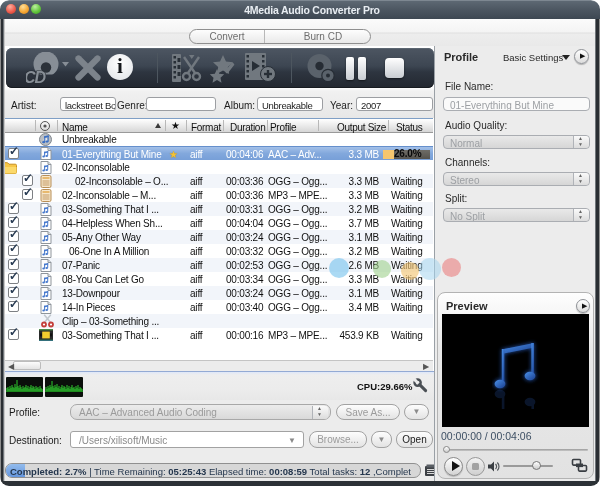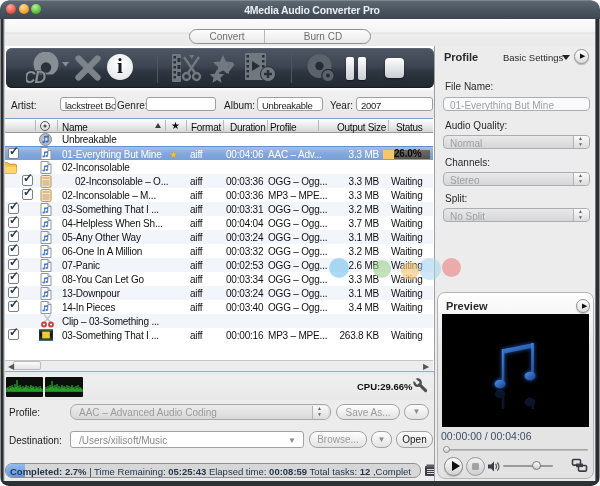--- a/index.html
+++ b/index.html
@@ -274,21 +274,21 @@
       <span class="ab rtx" style="left:185px;">aiff</span>
       <span class="ab rtx" style="left:221px;">00:03:24</span>
       <span class="ab rtx" style="left:263px;">OGG – Ogg...</span>
       <span class="ab rtx" style="left:325px;width:49px;text-align:right;">3.1 MB</span>
       <span class="ab rtx" style="left:386px;">Waiting</span>
     </div>
   <div class="ab row" style="top:244px;">
       <span class="ab cb" style="left:3px;">
         <span class="ab ck">✓</span>
       </span>
-      <span class="ab rtx" style="left:57px;">06-One In A Million</span>
+      <span class="ab rtx" style="left:64px;">06-One In A Million</span>
       <span class="ab rtx" style="left:185px;">aiff</span>
       <span class="ab rtx" style="left:221px;">00:03:32</span>
       <span class="ab rtx" style="left:263px;">OGG – Ogg...</span>
       <span class="ab rtx" style="left:325px;width:49px;text-align:right;">3.2 MB</span>
       <span class="ab rtx" style="left:386px;">Waiting</span>
     </div>
   <div class="ab row alt" style="top:258px;">
       <span class="ab cb" style="left:3px;">
         <span class="ab ck">✓</span>
       </span>
@@ -336,21 +336,21 @@
       <span class="ab rtx" style="left:57px;">Clip – 03-Something ...</span>
     </div>
   <div class="ab row" style="top:328px;">
       <span class="ab cb" style="left:3px;">
         <span class="ab ck">✓</span>
       </span>
       <span class="ab rtx" style="left:57px;">03-Something That I ...</span>
       <span class="ab rtx" style="left:185px;">aiff</span>
       <span class="ab rtx" style="left:221px;">00:00:16</span>
       <span class="ab rtx" style="left:263px;">MP3 – MPE...</span>
-      <span class="ab rtx" style="left:317px;width:57px;text-align:right;">263.8 KB</span>
+      <span class="ab rtx" style="left:317px;width:57px;text-align:right;">453.9 KB</span>
       <span class="ab rtx" style="left:386px;">Waiting</span>
     </div>
   <svg class="ab" style="left:39px;top:133px;" width="13" height="13" viewBox="0 0 13 13">
       <circle cx="6.5" cy="6.5" r="6" fill="#b9bec4" stroke="#81878d" stroke-width="1"></circle>
       <circle cx="6.5" cy="6.5" r="1.8" fill="#e8eaec"></circle>
       <g fill="#3a6fc4">
         <rect x="5.2" y="3.2" width="1.1" height="6"></rect>
         <rect x="8.6" y="2.6" width="1.1" height="6"></rect>
         <path d="M5.2 3.2 l4.5 -.9 0 1.8 -4.5 .9 z"></path>
         <ellipse cx="4.6" cy="9.2" rx="1.5" ry="1.1"></ellipse>

